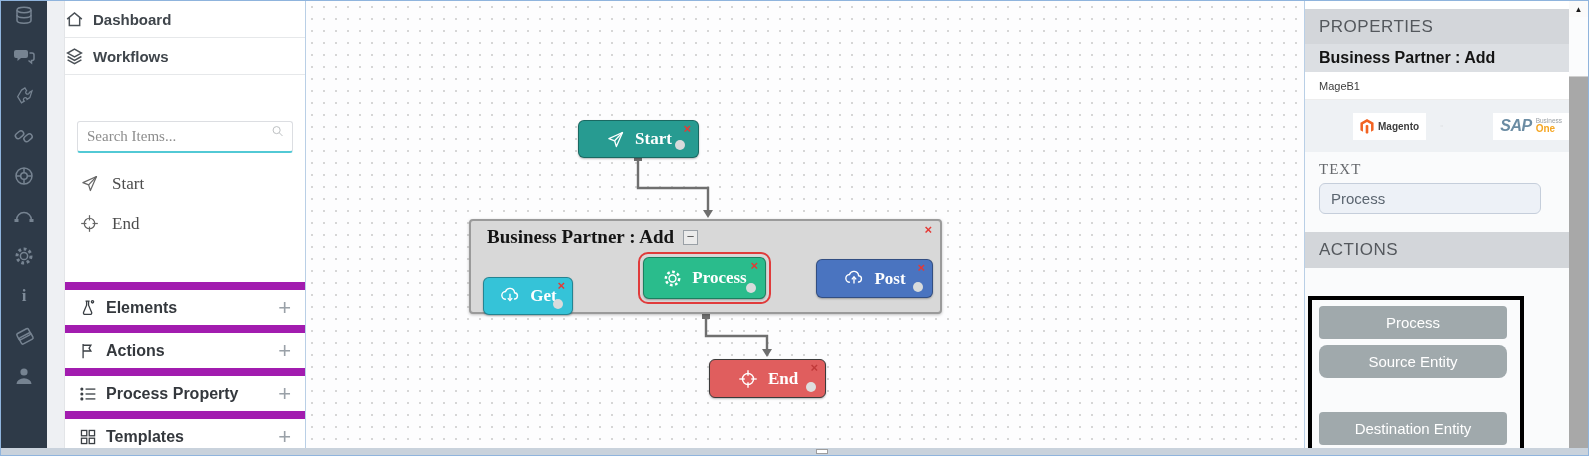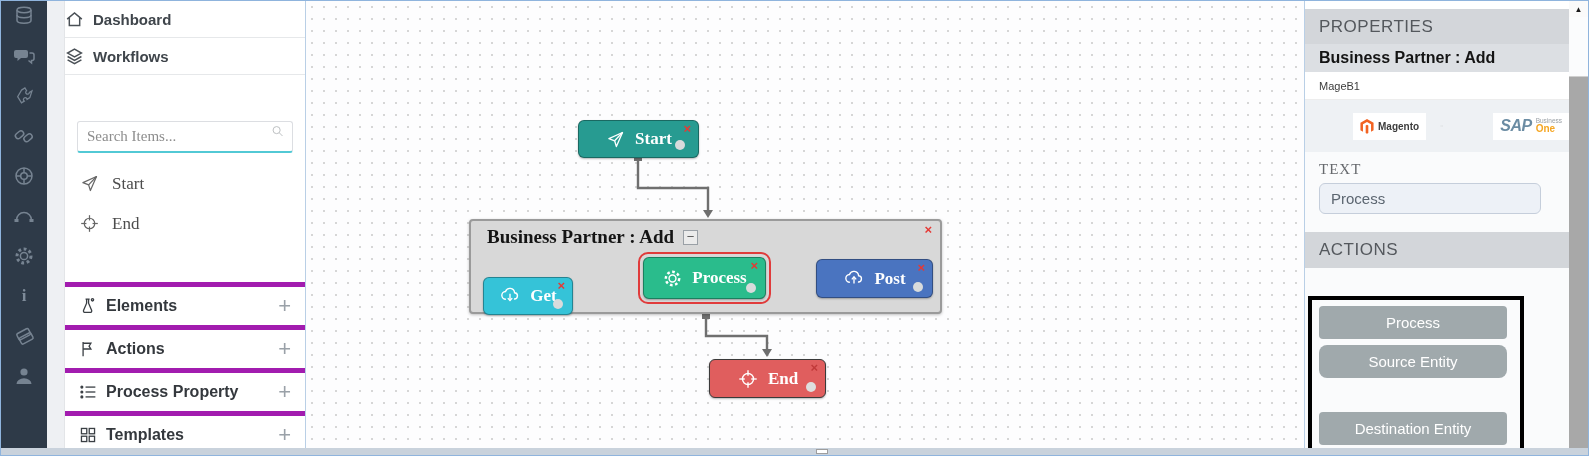--- a/index.html
+++ b/index.html
@@ -19,21 +19,21 @@
   .navrow svg { stroke:#4a5056; fill:none; stroke-width:1.7; }
   .navrow .nlabel { font-weight:bold; font-size:15px; color:#3f454b; }
   .items-hdr { height:36px; background:#d3d6da; display:flex; align-items:center; padding-left:13px; font-size:17px; color:#494e54; letter-spacing:.5px; }
   .searchwrap { position:absolute; left:12px; top:120px; width:216px; height:32px; background:#fff; border:1px solid #dcdee2; border-bottom:2px solid #52c9d5; border-radius:3px; display:flex; }
   .searchwrap input { flex:1; border:none; outline:none; background:transparent; font-family:"Liberation Serif",serif; font-size:15px; color:#555; padding-left:9px; }
   .searchwrap input::placeholder { color:#8d8d8d; }
   .searchwrap svg { stroke:#b9bcbe; fill:none; stroke-width:1.6; margin-right:8px; }
   .palitem { position:absolute; left:14px; display:flex; align-items:center; gap:12px; cursor:grab; }
   .palitem svg { stroke:#666; fill:none; stroke-width:1.4; }
   .palitem .plabel { font-family:"Liberation Serif",serif; font-size:17px; color:#4c4c4c; }
-  .acc { position:absolute; left:0; width:100%; height:43px; background:#fff; border-top:5px solid #a21caf; display:flex; align-items:center; padding:0 14px; cursor:pointer; }
+  .acc { position:absolute; left:0; width:100%; height:43px; background:#fff; border-top:8px solid #a21caf; display:flex; align-items:center; padding:0 14px; cursor:pointer; }
   .acc svg { stroke:#3a3f44; fill:none; stroke-width:1.6; margin-right:9px; }
   .acc .alabel { font-weight:bold; font-size:16px; color:#34383d; flex:1; }
   .acc .plus { font-size:22px; font-weight:300; color:#9aa1a8; }
 
   
   .canvas { position:absolute; left:305px; top:0; width:998px; height:448px; background:#fdfdfe;
     background-image:radial-gradient(circle, #d6d6d6 1px, transparent 1.3px); background-size:12px 12px; }
   .node { position:absolute; border-radius:6px; border:1px solid rgba(0,0,0,.32); box-shadow:0 1px 2px rgba(0,0,0,.28); display:flex; align-items:center; justify-content:center; gap:9px; color:#fff; font-family:"Liberation Serif",serif; font-weight:600; font-size:17px; cursor:grab; }
   .node svg { stroke:#fff; fill:none; stroke-width:1.5; }
   .nx { position:absolute; top:1px; right:7px; color:#e53935; font-weight:bold; font-size:13px; line-height:13px; cursor:pointer; font-family:"Liberation Sans",sans-serif; }

